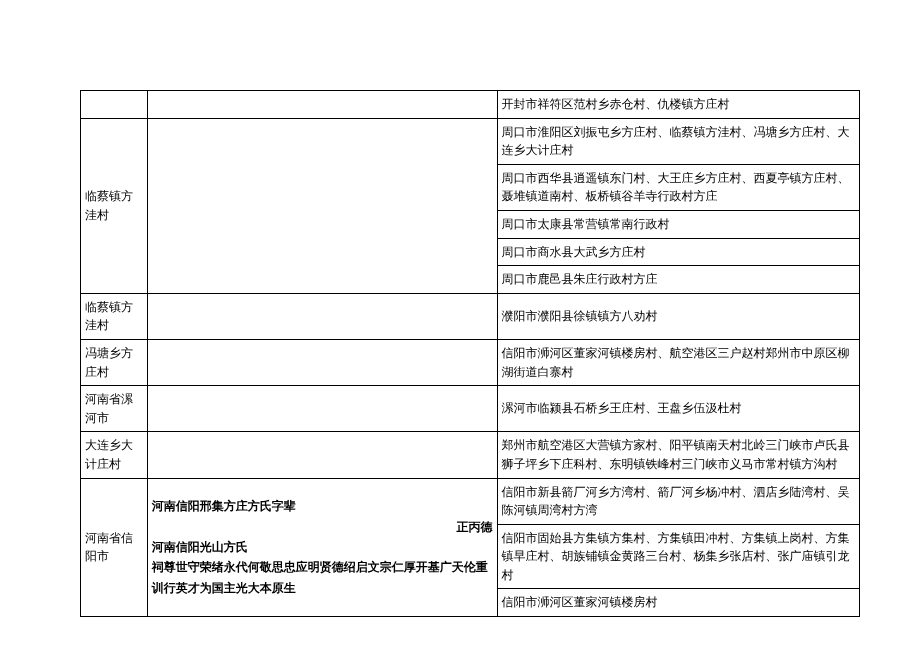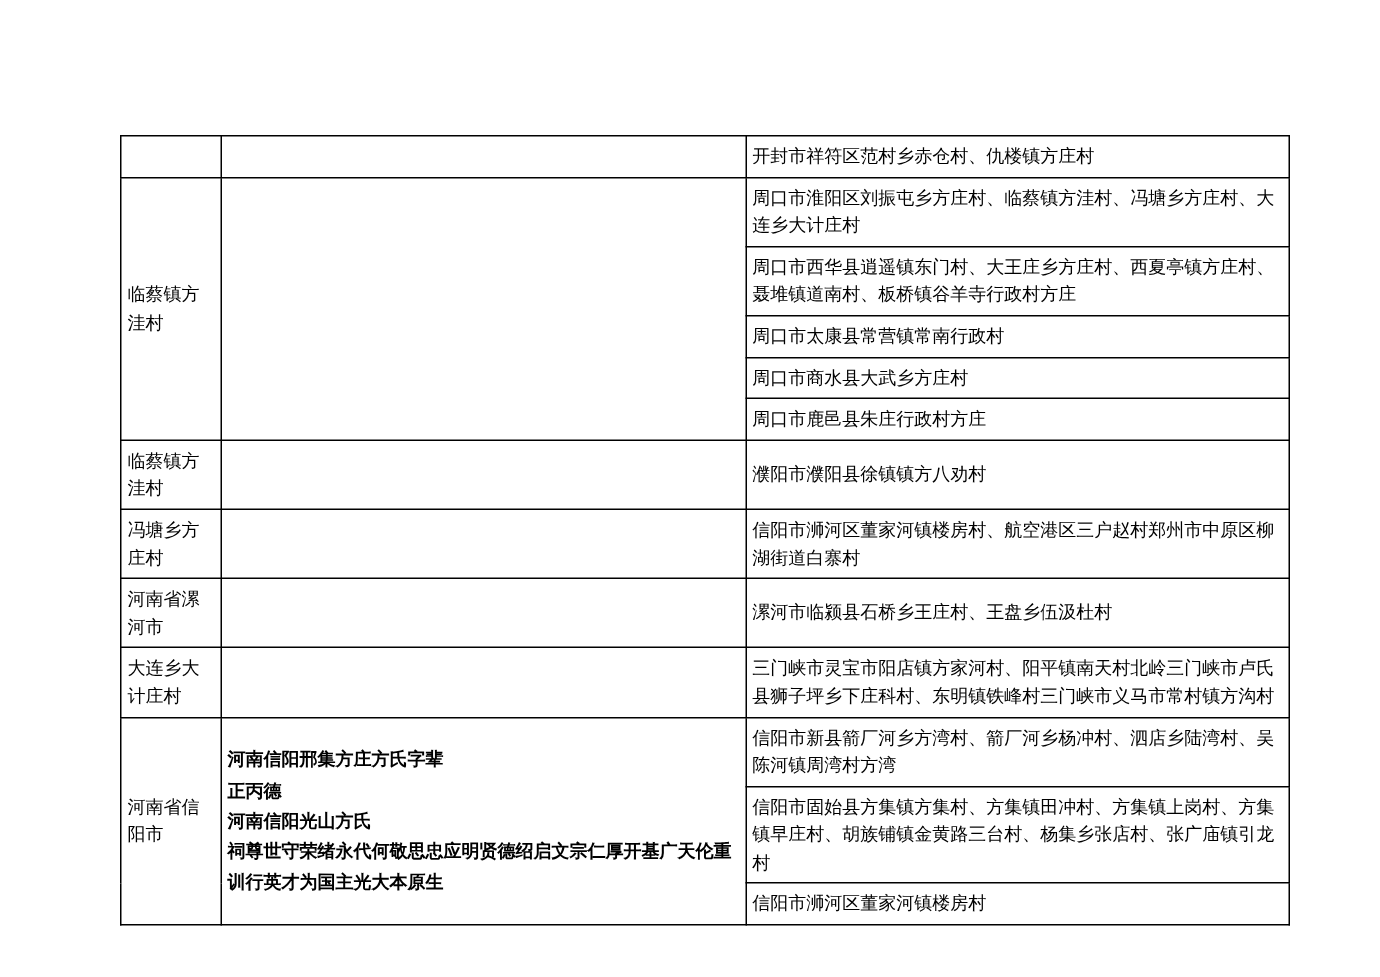--- a/index.html
+++ b/index.html
@@ -4,21 +4,21 @@
   <style>
     * { box-sizing: border-box; margin: 0; padding: 0; }
     body { background: #fff; font-family: "SimSun", "宋体", serif; font-size: 12px; color: #000; }
     .page { width: 920px; height: 651px; position: relative; padding-top: 90px; padding-left: 80px; padding-right: 60px; }
     table { border-collapse: collapse; width: 100%; table-layout: fixed; }
     td { border: 1px solid #000; vertical-align: middle; padding: 4px 4px; line-height: 1.55; word-break: break-all; }
     .col-region { width: 64px; text-align: left; }
     .col-mid { width: 336px; text-align: left; }
     .col-right { width: 348px; text-align: left; }
     .xinyang-block { line-height: 1.7; font-weight: bold; }
-    .xinyang-block .p2 { text-align: left; }
+    .xinyang-block .p2 { text-align: right; }
   </style>
 </head>
 <body>
 <div class="page">
 
 <table>
   <colgroup>
     <col class="col-region">
     <col class="col-mid">
     <col class="col-right">
@@ -63,21 +63,21 @@
 
     <tr>
       <td>河南省漯河市</td>
       <td></td>
       <td>漯河市临颍县石桥乡王庄村、王盘乡伍汲杜村</td>
     </tr>
 
     <tr>
       <td>大连乡大计庄村</td>
       <td></td>
-      <td>三门峡市灵宝市阳店镇方家河村、阳平镇南天村北岭三门峡市卢氏县狮子坪乡下庄科村、东明镇铁峰村三门峡市义马市常村镇方沟村</td>
+      <td>郑州市航空港区大营镇方家村、阳平镇南天村北岭三门峡市卢氏县狮子坪乡下庄科村、东明镇铁峰村三门峡市义马市常村镇方沟村</td>
     </tr>
 
     <tr>
       <td rowspan="3">河南省信阳市</td>
       <td rowspan="3">
         <div class="xinyang-block">
           <div>河南信阳邢集方庄方氏字辈</div>
           <div class="p2">正丙德</div>
           <div>河南信阳光山方氏</div>
           <div>祠尊世守荣绪永代何敬思忠应明贤德绍启文宗仁厚开基广天伦重训行英才为国主光大本原生</div>

